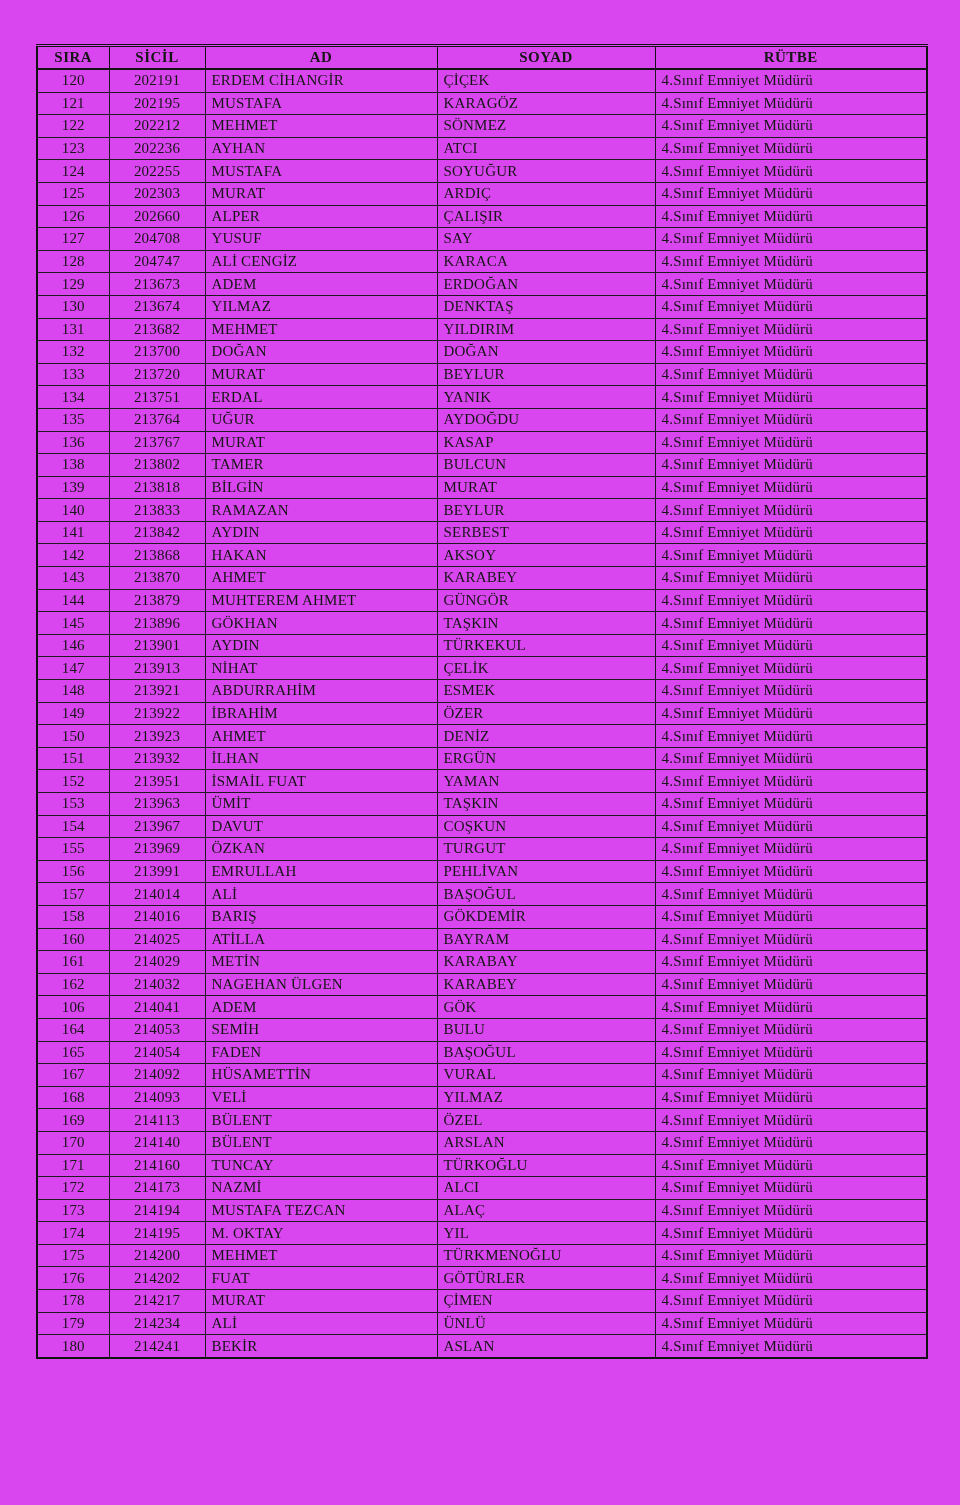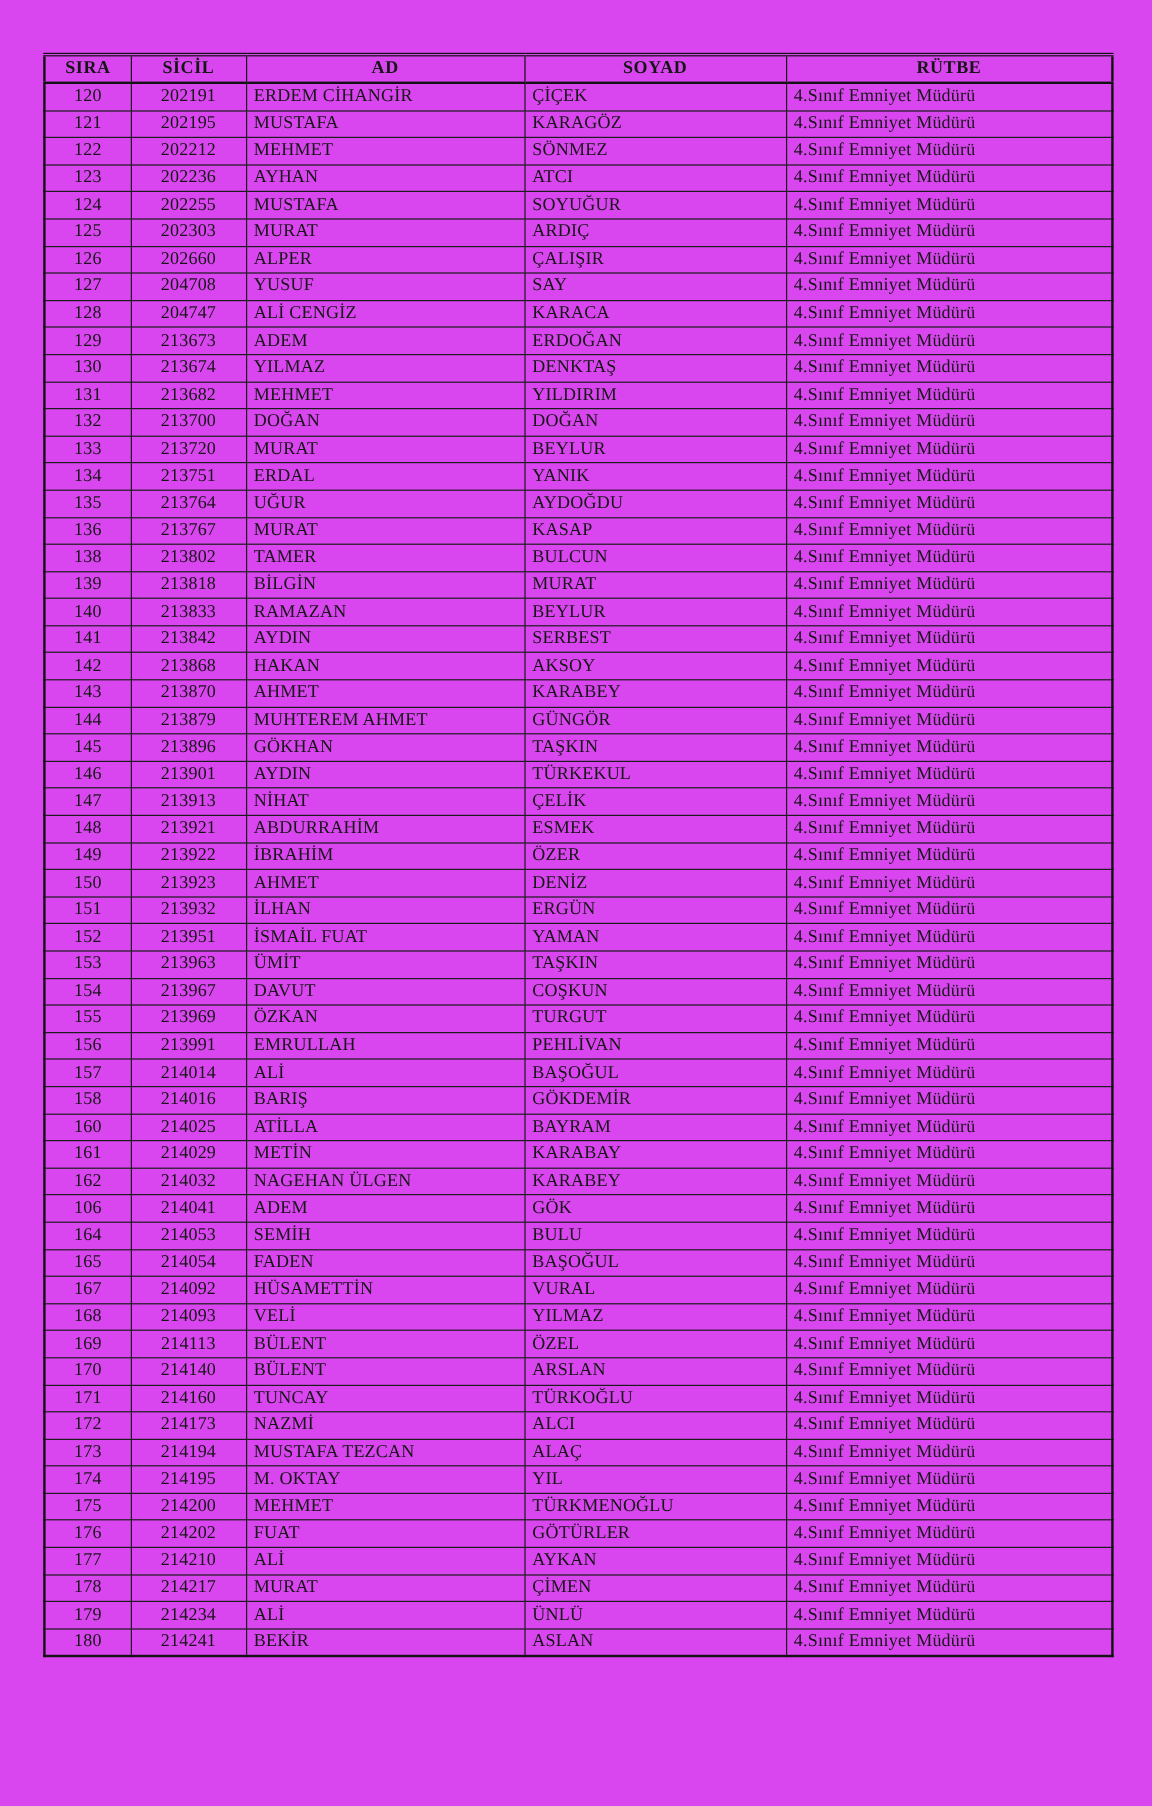--- a/index.html
+++ b/index.html
@@ -450,27 +450,20 @@
           <td class="col-rutbe">4.Sınıf Emniyet Müdürü</td>
         </tr>
         <tr>
           <td class="col-sira">176</td>
           <td class="col-sicil">214202</td>
           <td class="col-ad">FUAT</td>
           <td class="col-soyad">GÖTÜRLER</td>
           <td class="col-rutbe">4.Sınıf Emniyet Müdürü</td>
         </tr>
         <tr>
-          <td class="col-sira">177</td>
-          <td class="col-sicil">214210</td>
-          <td class="col-ad">ALİ</td>
-          <td class="col-soyad">AYKAN</td>
-          <td class="col-rutbe">4.Sınıf Emniyet Müdürü</td>
-        </tr>
-        <tr>
           <td class="col-sira">178</td>
           <td class="col-sicil">214217</td>
           <td class="col-ad">MURAT</td>
           <td class="col-soyad">ÇİMEN</td>
           <td class="col-rutbe">4.Sınıf Emniyet Müdürü</td>
         </tr>
         <tr>
           <td class="col-sira">179</td>
           <td class="col-sicil">214234</td>
           <td class="col-ad">ALİ</td>

